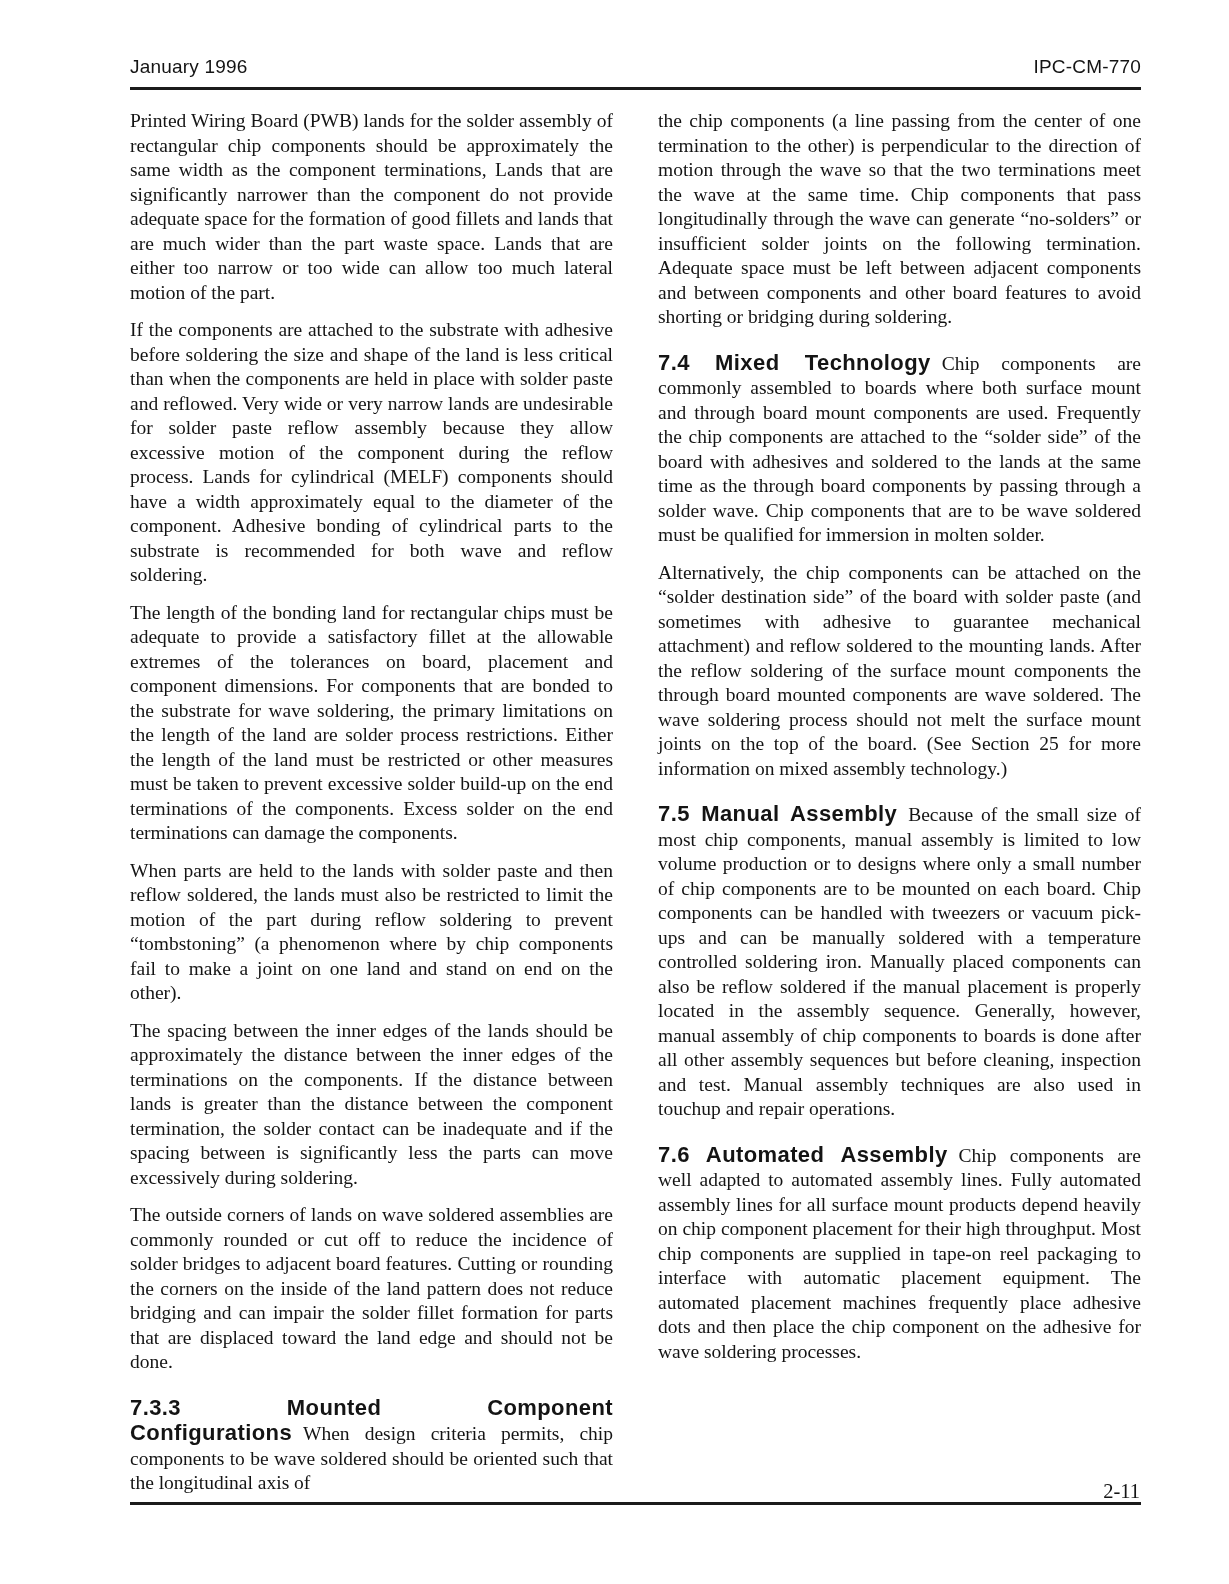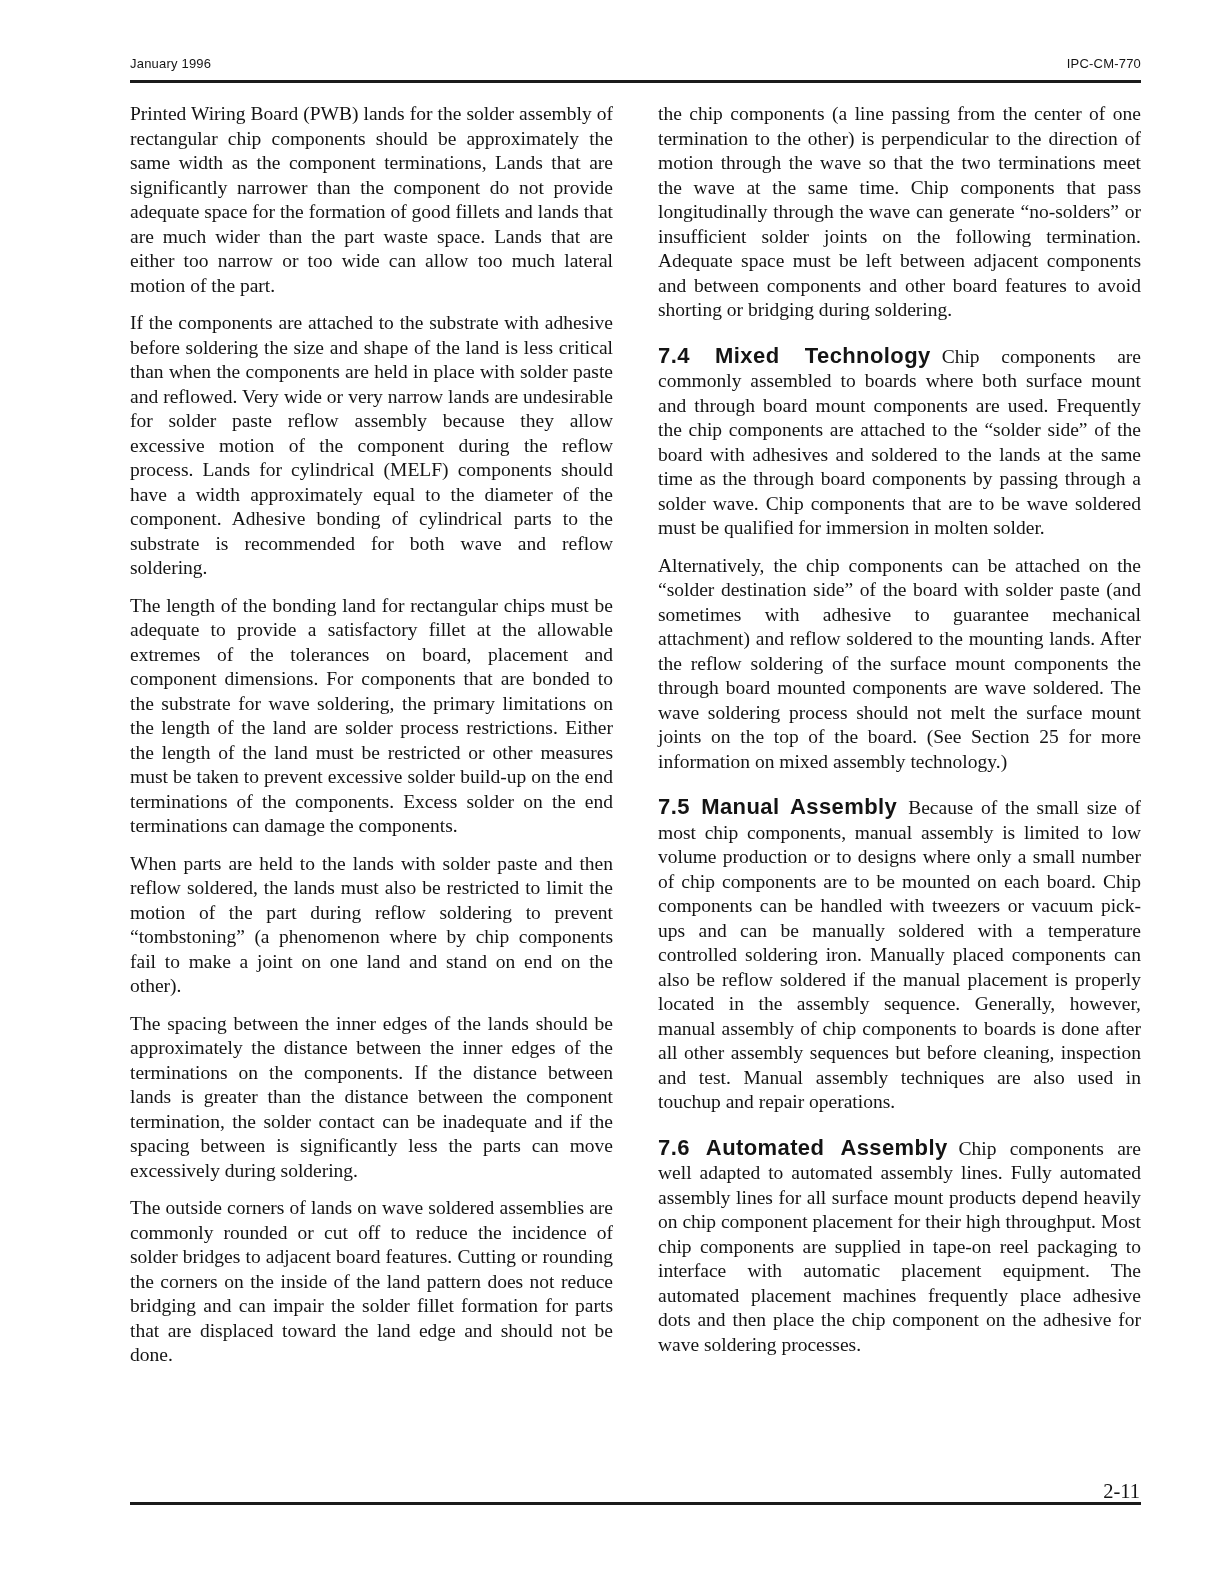--- a/index.html
+++ b/index.html
@@ -12,21 +12,21 @@
     padding: 56px 88px 0 130px;
     font-family: "Liberation Serif", serif;
     color: #141414;
     overflow: hidden;
   }
   .header {
     display: flex;
     justify-content: space-between;
     align-items: flex-end;
     font-family: "Liberation Sans", sans-serif;
-    font-size: 13px;
+    font-size: 19px;
     letter-spacing: 0.2px;
   }
   .header-rule {
     height: 3px;
     background: #1b1b1b;
     margin-top: 9px;
   }
   .body-cols {
     display: flex;
     gap: 45px;
@@ -77,20 +77,21 @@
 
   <div class="body-cols">
 
     <div class="col">
       <p><span>Printed Wiring Board (PWB) lands for the solder assembly of rectangular chip components should be approximately the same width as the component terminations, Lands that are significantly narrower than the component do not provide adequate space for the formation of good fillets and lands that are much wider than the part waste space. Lands that are either too narrow or too wide can allow too much lateral motion of the part.</span></p>
       <p><span>If the components are attached to the substrate with adhesive before soldering the size and shape of the land is less critical than when the components are held in place with solder paste and reflowed. Very wide or very narrow lands are undesirable for solder paste reflow assembly because they allow excessive motion of the component during the reflow process. Lands for cylindrical (MELF) components should have a width approximately equal to the diameter of the component. Adhesive bonding of cylindrical parts to the substrate is recommended for both wave and reflow soldering.</span></p>
       <p><span>The length of the bonding land for rectangular chips must be adequate to provide a satisfactory fillet at the allowable extremes of the tolerances on board, placement and component dimensions. For components that are bonded to the substrate for wave soldering, the primary limitations on the length of the land are solder process restrictions. Either the length of the land must be restricted or other measures must be taken to prevent excessive solder build-up on the end terminations of the components. Excess solder on the end terminations can damage the components.</span></p>
       <p><span>When parts are held to the lands with solder paste and then reflow soldered, the lands must also be restricted to limit the motion of the part during reflow soldering to prevent “tombstoning” (a phenomenon where by chip components fail to make a joint on one land and stand on end on the other).</span></p>
       <p><span>The spacing between the inner edges of the lands should be approximately the distance between the inner edges of the terminations on the components. If the distance between lands is greater than the distance between the component termination, the solder contact can be inadequate and if the spacing between is significantly less the parts can move excessively during soldering.</span></p>
       <p><span>The outside corners of lands on wave soldered assemblies are commonly rounded or cut off to reduce the incidence of solder bridges to adjacent board features. Cutting or rounding the corners on the inside of the land pattern does not reduce bridging and can impair the solder fillet formation for parts that are displaced toward the land edge and should not be done.</span></p>
+      <p class="sec"><span class="sec-heading">7.3.3 Mounted Component Configurations</span><span>When design criteria permits, chip components to be wave soldered should be oriented such that the longitudinal axis of</span></p>
     </div>
 
     <div class="col">
       <p><span>the chip components (a line passing from the center of one termination to the other) is perpendicular to the direction of motion through the wave so that the two terminations meet the wave at the same time. Chip components that pass longitudinally through the wave can generate “no-solders” or insufficient solder joints on the following termination. Adequate space must be left between adjacent components and between components and other board features to avoid shorting or bridging during soldering.</span></p>
       <p class="sec"><span class="sec-heading">7.4 Mixed Technology</span><span>Chip components are commonly assembled to boards where both surface mount and through board mount components are used. Frequently the chip components are attached to the “solder side” of the board with adhesives and soldered to the lands at the same time as the through board components by passing through a solder wave. Chip components that are to be wave soldered must be qualified for immersion in molten solder.</span></p>
       <p><span>Alternatively, the chip components can be attached on the “solder destination side” of the board with solder paste (and sometimes with adhesive to guarantee mechanical attachment) and reflow soldered to the mounting lands. After the reflow soldering of the surface mount components the through board mounted components are wave soldered. The wave soldering process should not melt the surface mount joints on the top of the board. (See Section 25 for more information on mixed assembly technology.)</span></p>
       <p class="sec"><span class="sec-heading">7.5 Manual Assembly</span><span>Because of the small size of most chip components, manual assembly is limited to low volume production or to designs where only a small number of chip components are to be mounted on each board. Chip components can be handled with tweezers or vacuum pick-ups and can be manually soldered with a temperature controlled soldering iron. Manually placed components can also be reflow soldered if the manual placement is properly located in the assembly sequence. Generally, however, manual assembly of chip components to boards is done after all other assembly sequences but before cleaning, inspection and test. Manual assembly techniques are also used in touchup and repair operations.</span></p>
       <p class="sec"><span class="sec-heading">7.6 Automated Assembly</span><span>Chip components are well adapted to automated assembly lines. Fully automated assembly lines for all surface mount products depend heavily on chip component placement for their high throughput. Most chip components are supplied in tape-on reel packaging to interface with automatic placement equipment. The automated placement machines frequently place adhesive dots and then place the chip component on the adhesive for wave soldering processes.</span></p>
     </div>
 

